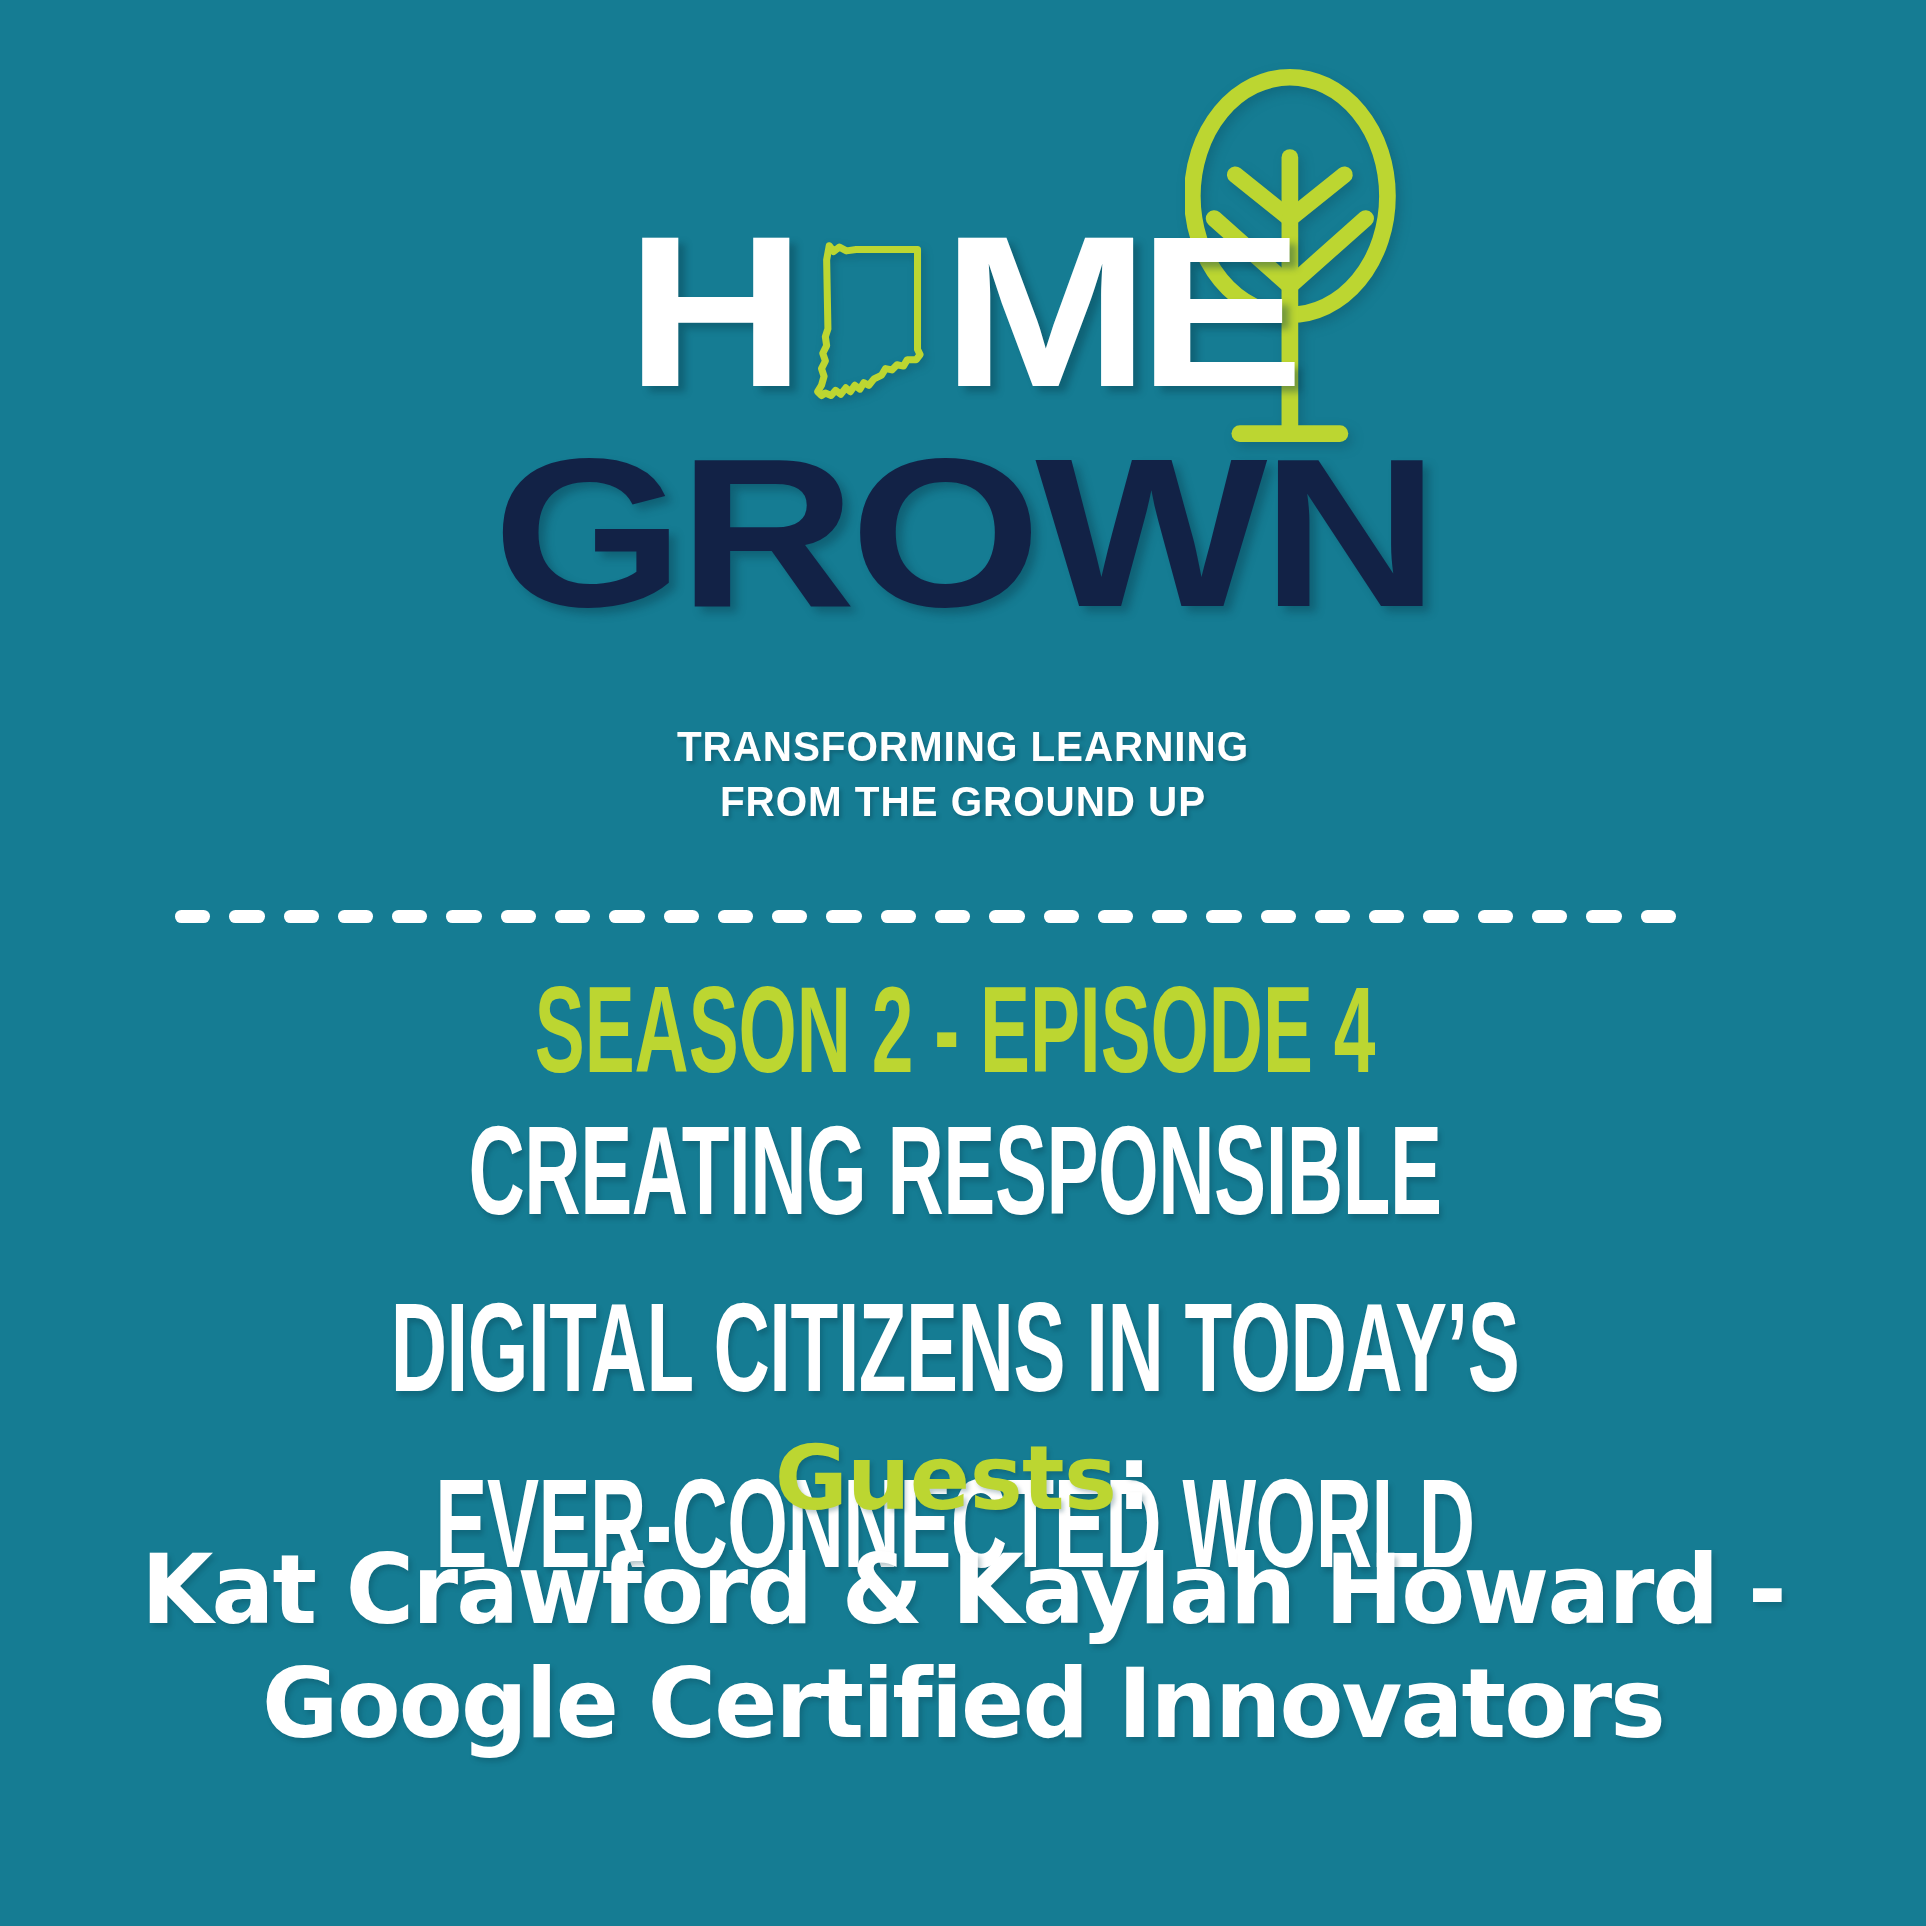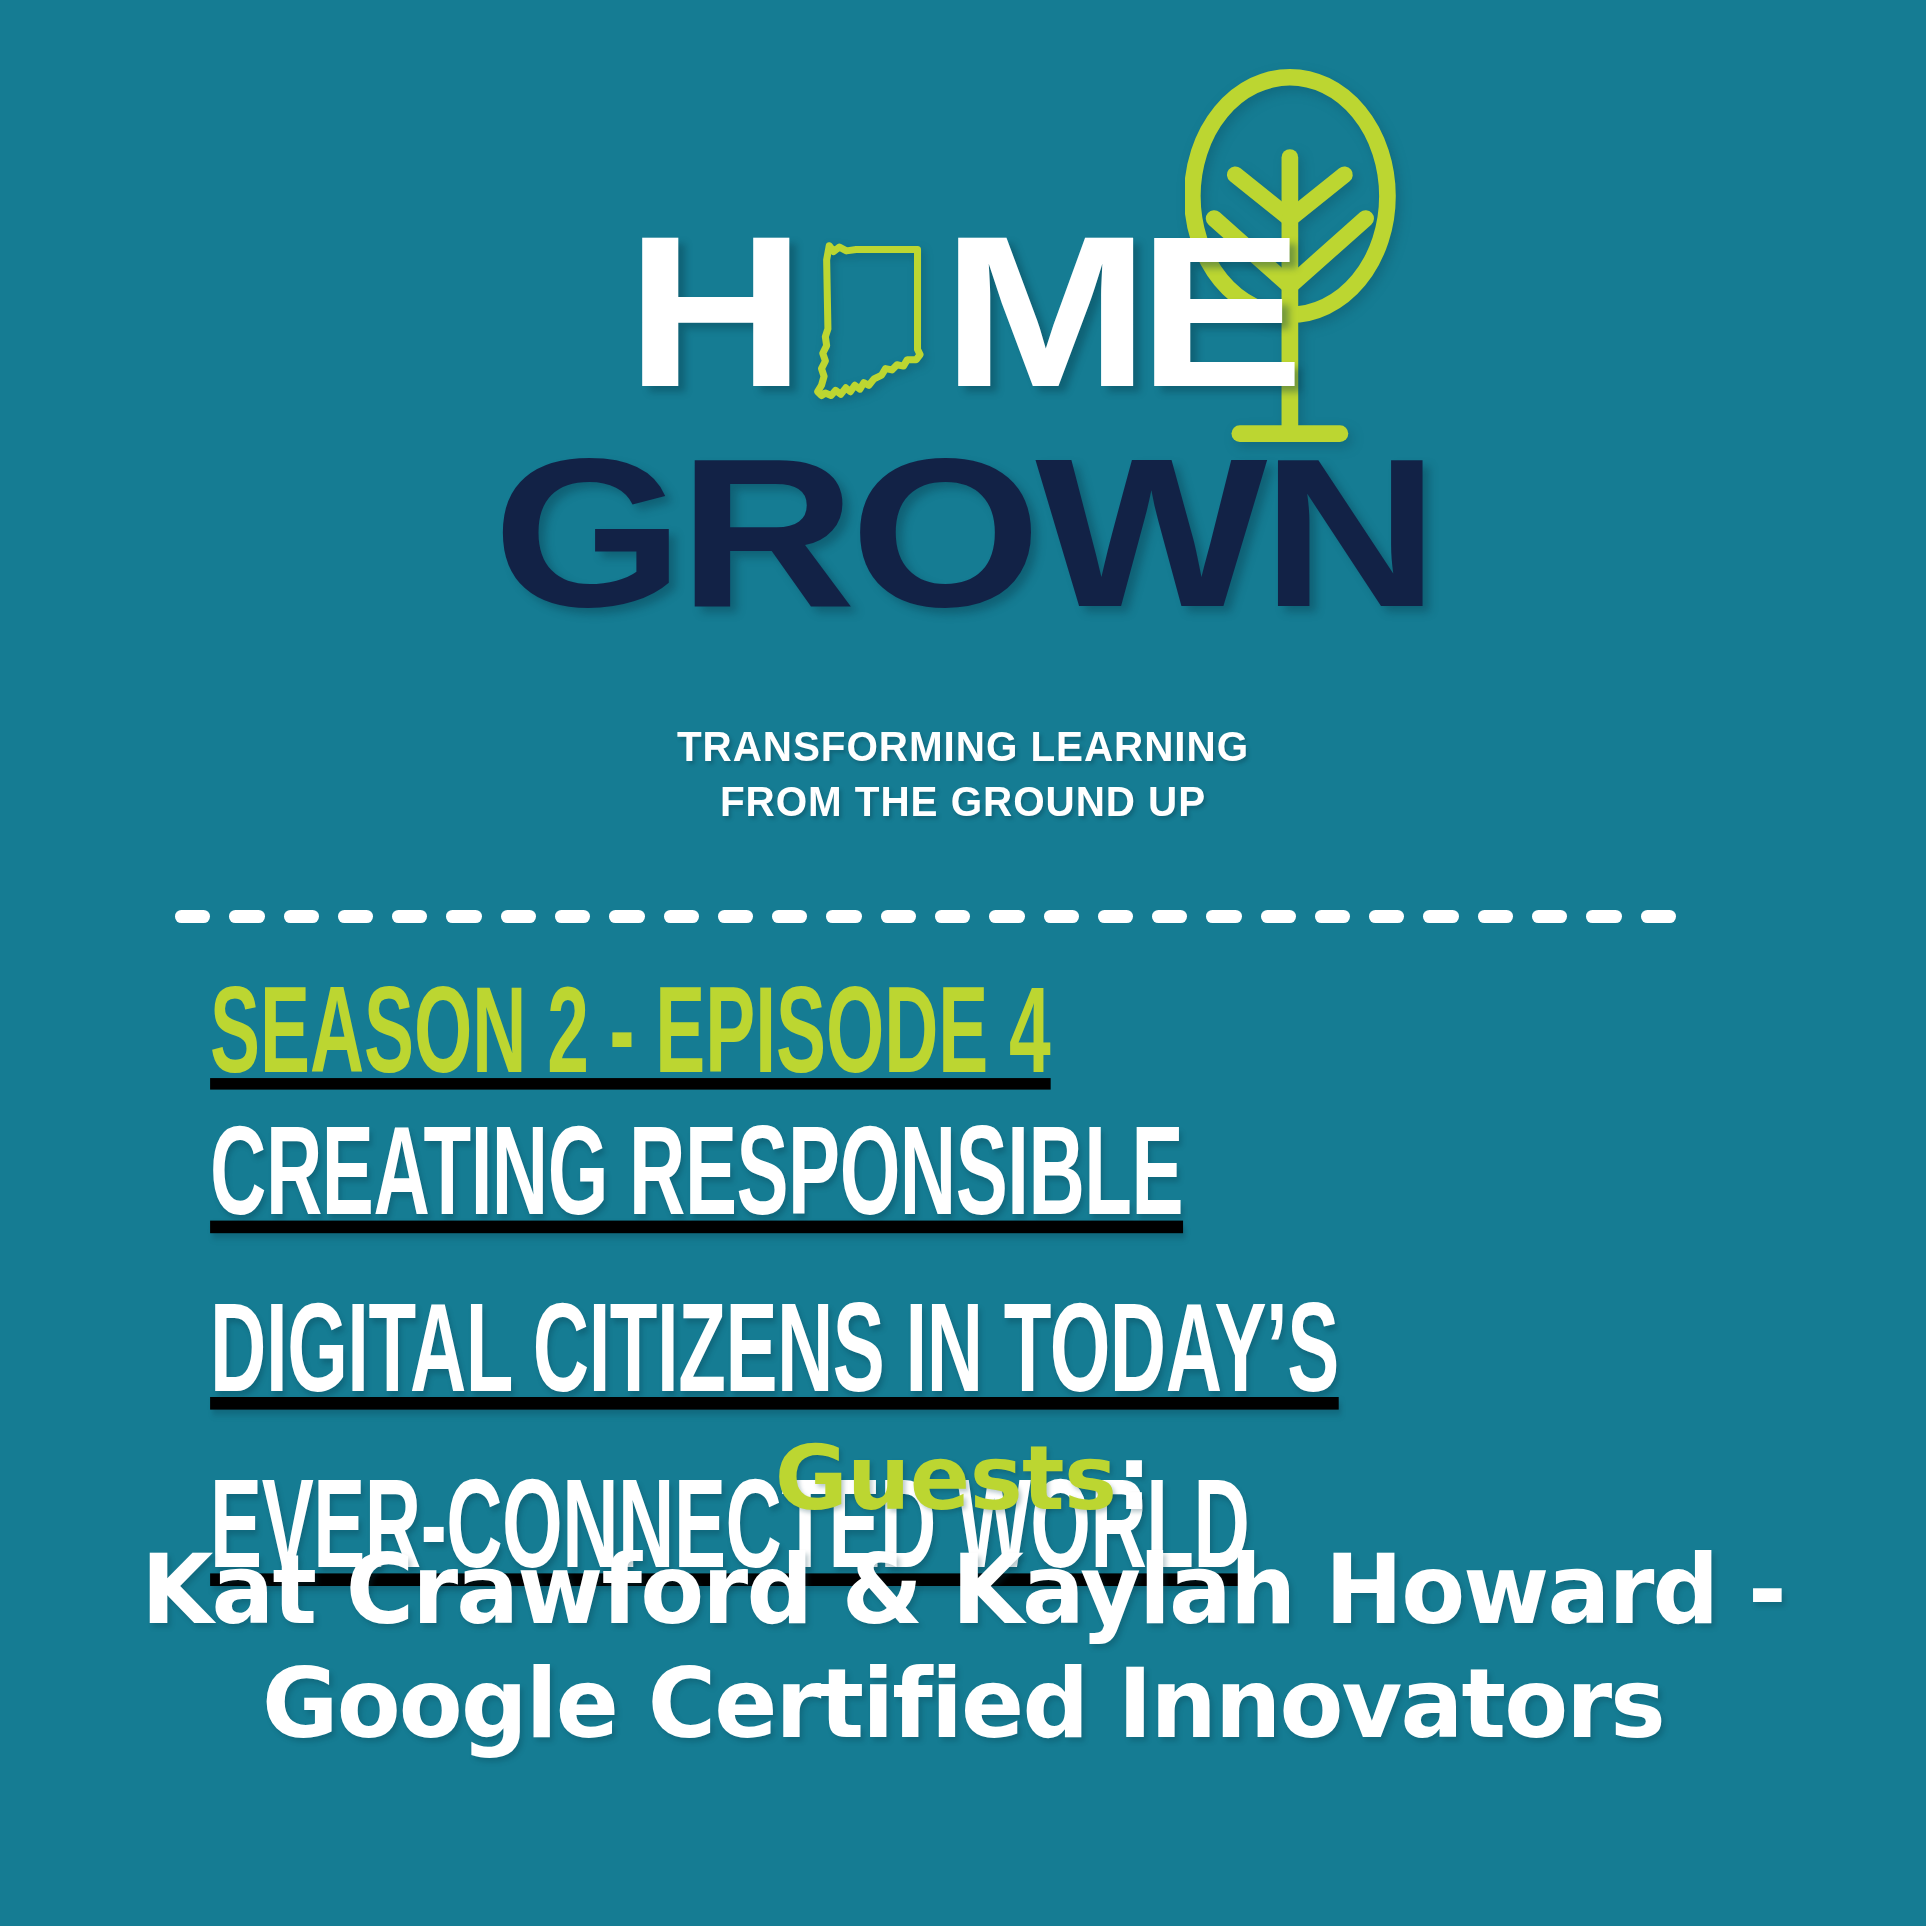--- a/index.html
+++ b/index.html
@@ -117,22 +117,21 @@
     flex:1 1 auto;
     height:13px;
     background:#ffffff;
     border-radius:6.4px;
   }
 
   
   #episode-block {
     position:absolute;
     top:968px; left:0; right:16px;
-    text-align:left;
-    text-decoration:underline;
+    text-align:center;
   }
 
   #season-episode {
     display:block;
     color:#BCD631;
     font-family:"Liberation Sans Narrow","Liberation Sans", sans-serif;
     font-weight:bold;
     font-size:96px;
     line-height:1.0;
     letter-spacing:0px;

